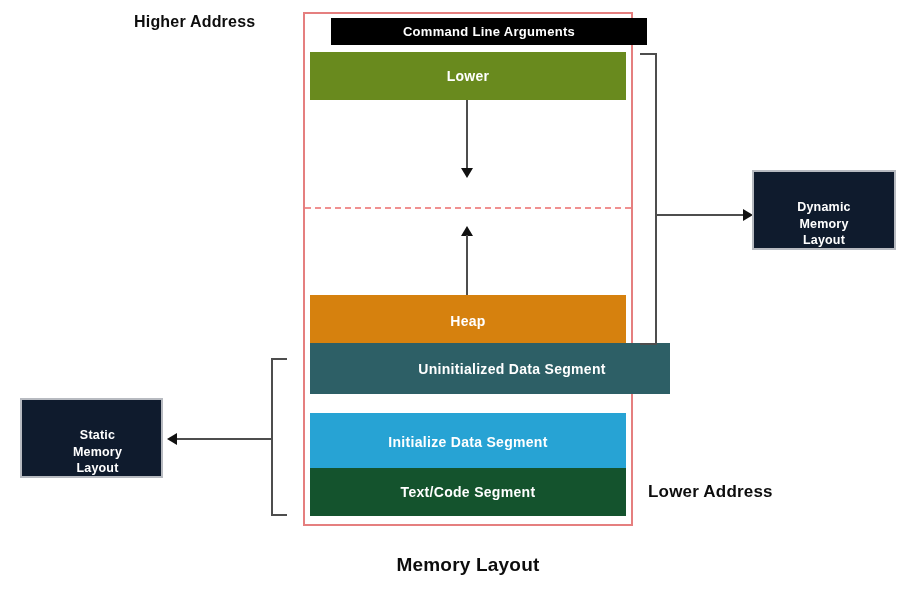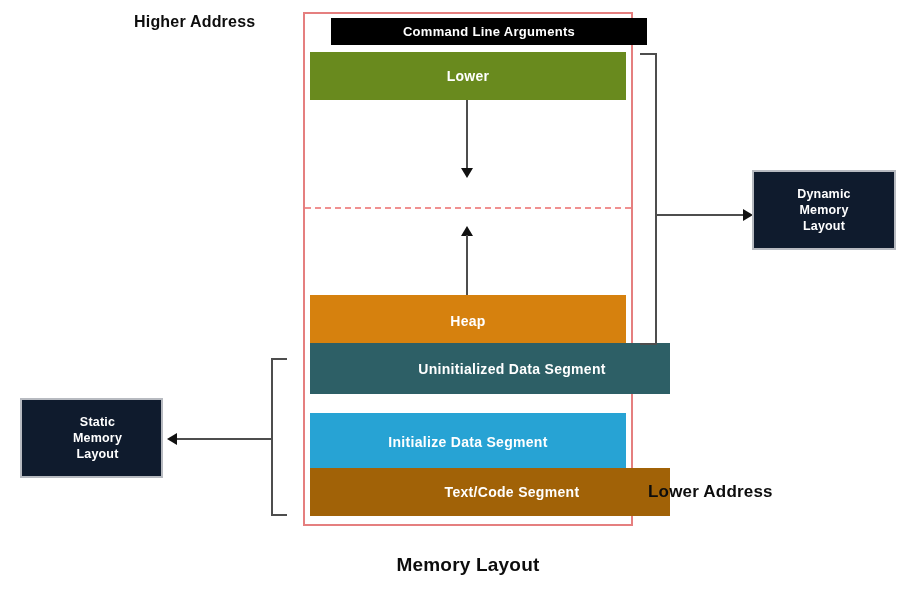--- a/index.html
+++ b/index.html
@@ -105,21 +105,21 @@
   .bracket-left {
     left: 271px; top: 358px;
     width: 16px; height: 158px;
     border-top: 2px solid #4d4d4d;
     border-left: 2px solid #4d4d4d;
     border-bottom: 2px solid #4d4d4d;
   }
 
   .side-box {
     position: absolute;
-    display: flex; align-items: center; justify-content: center;
+    display: flex; align-items: flex-end; justify-content: center;
     color: #ffffff;
     font-weight: 700;
     font-size: 12.5px;
     line-height: 1.3;
     text-align: center;
     border: 2px solid #b7bac0;
     box-sizing: border-box;
     letter-spacing: 0.2px;
   }
   .side-box span { white-space: pre-line; }
@@ -141,21 +141,21 @@
     <div class="tri tri-down"></div>
 
     <div class="divider-dashed"></div>
 
     <div class="tri tri-up"></div>
     <div class="vline vline-up"></div>
 
     <div class="bar bar-heap" style="background-color: rgb(214, 129, 14);">Heap</div>
     <div class="bar bar-unin" style="background-color: rgb(45, 95, 102);">Uninitialized Data Segment</div>
     <div class="bar bar-init" style="background-color: rgb(39, 163, 212);">Initialize Data Segment</div>
-    <div class="bar bar-text" style="background-color: #a16207; padding-left: 44px;">Text/Code Segment</div>
+    <div class="bar bar-text" style="background-color: #14532d;">Text/Code Segment</div>
   </div>
 
   <div class="bracket bracket-right"></div>
   <div class="hline hline-right"></div>
   <div class="tri tri-right"></div>
   <div class="side-box box-dynamic" style="background-color: rgb(15, 27, 45);">
     <span>Dynamic
 Memory
 Layout</span>
   </div>

